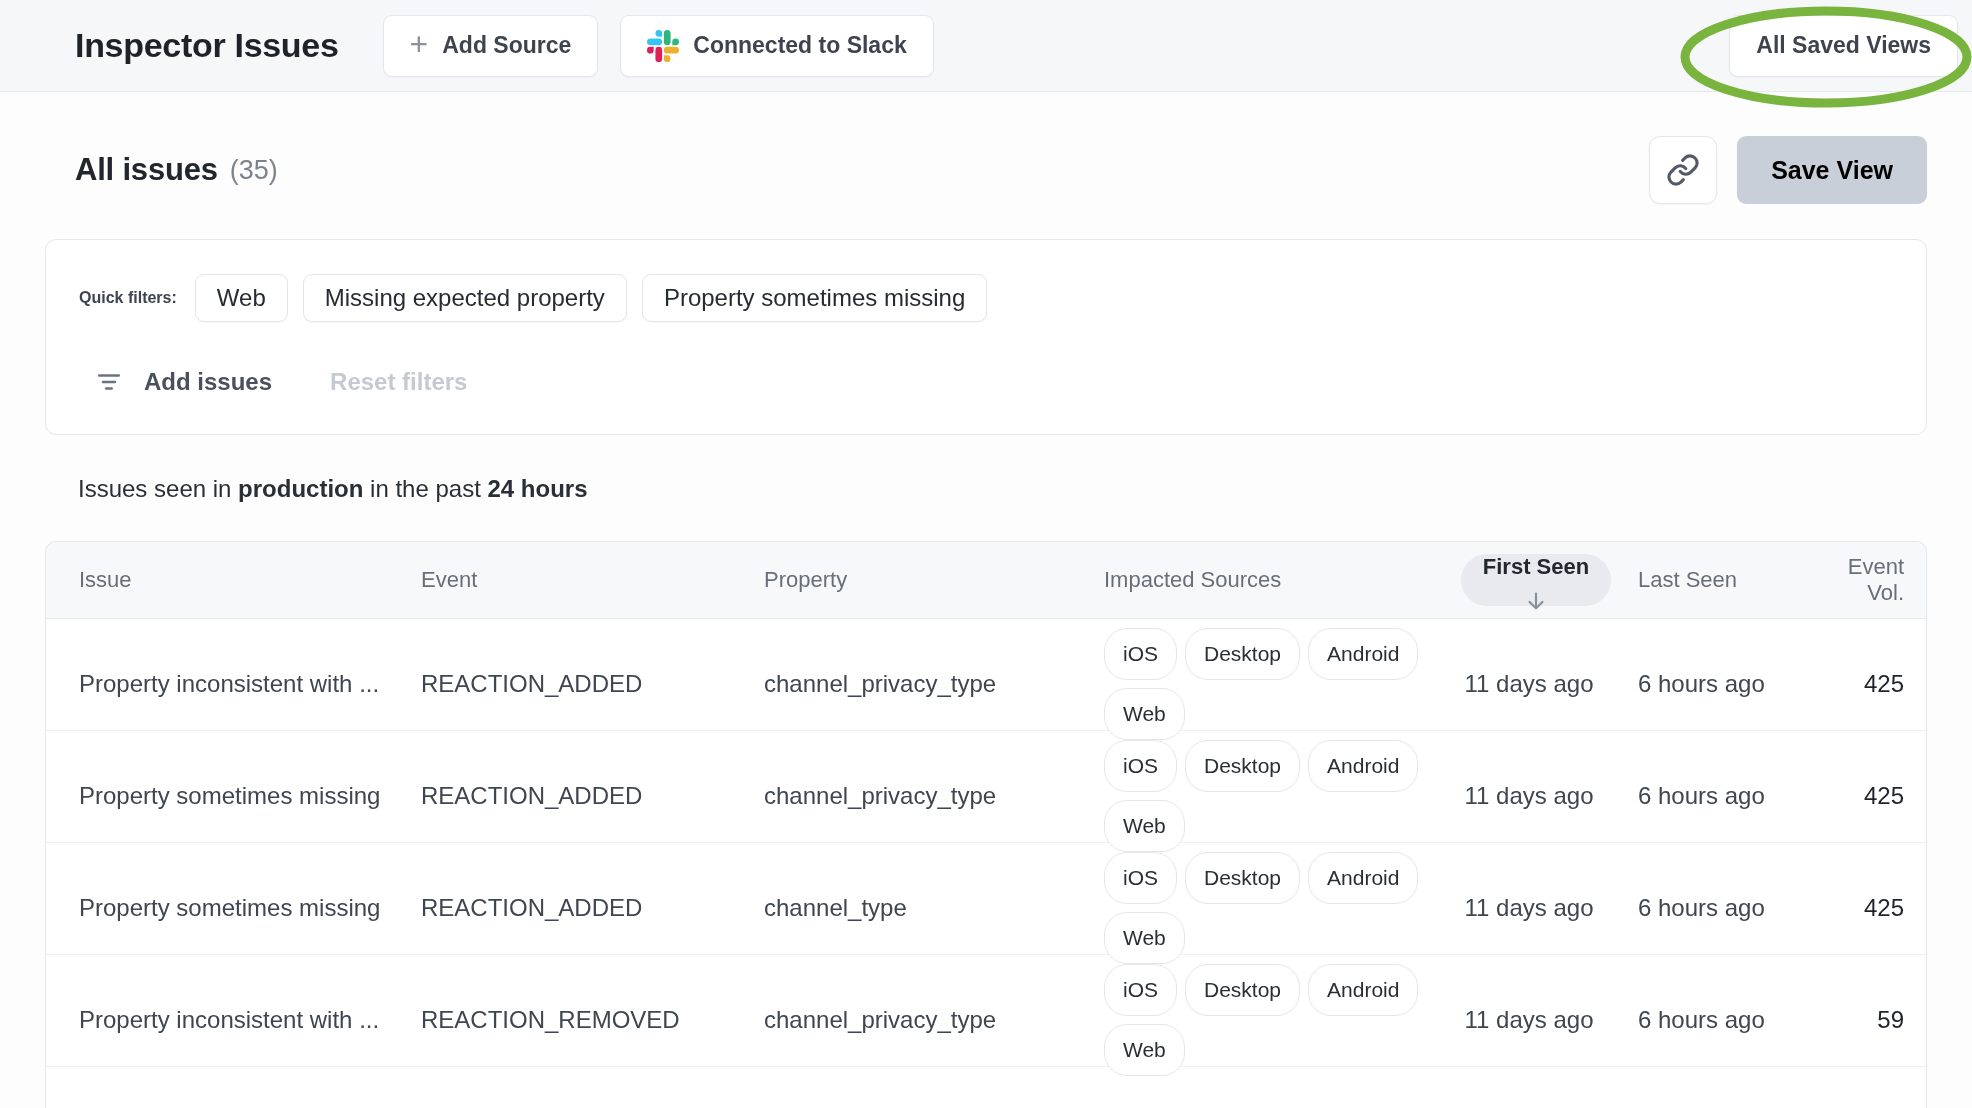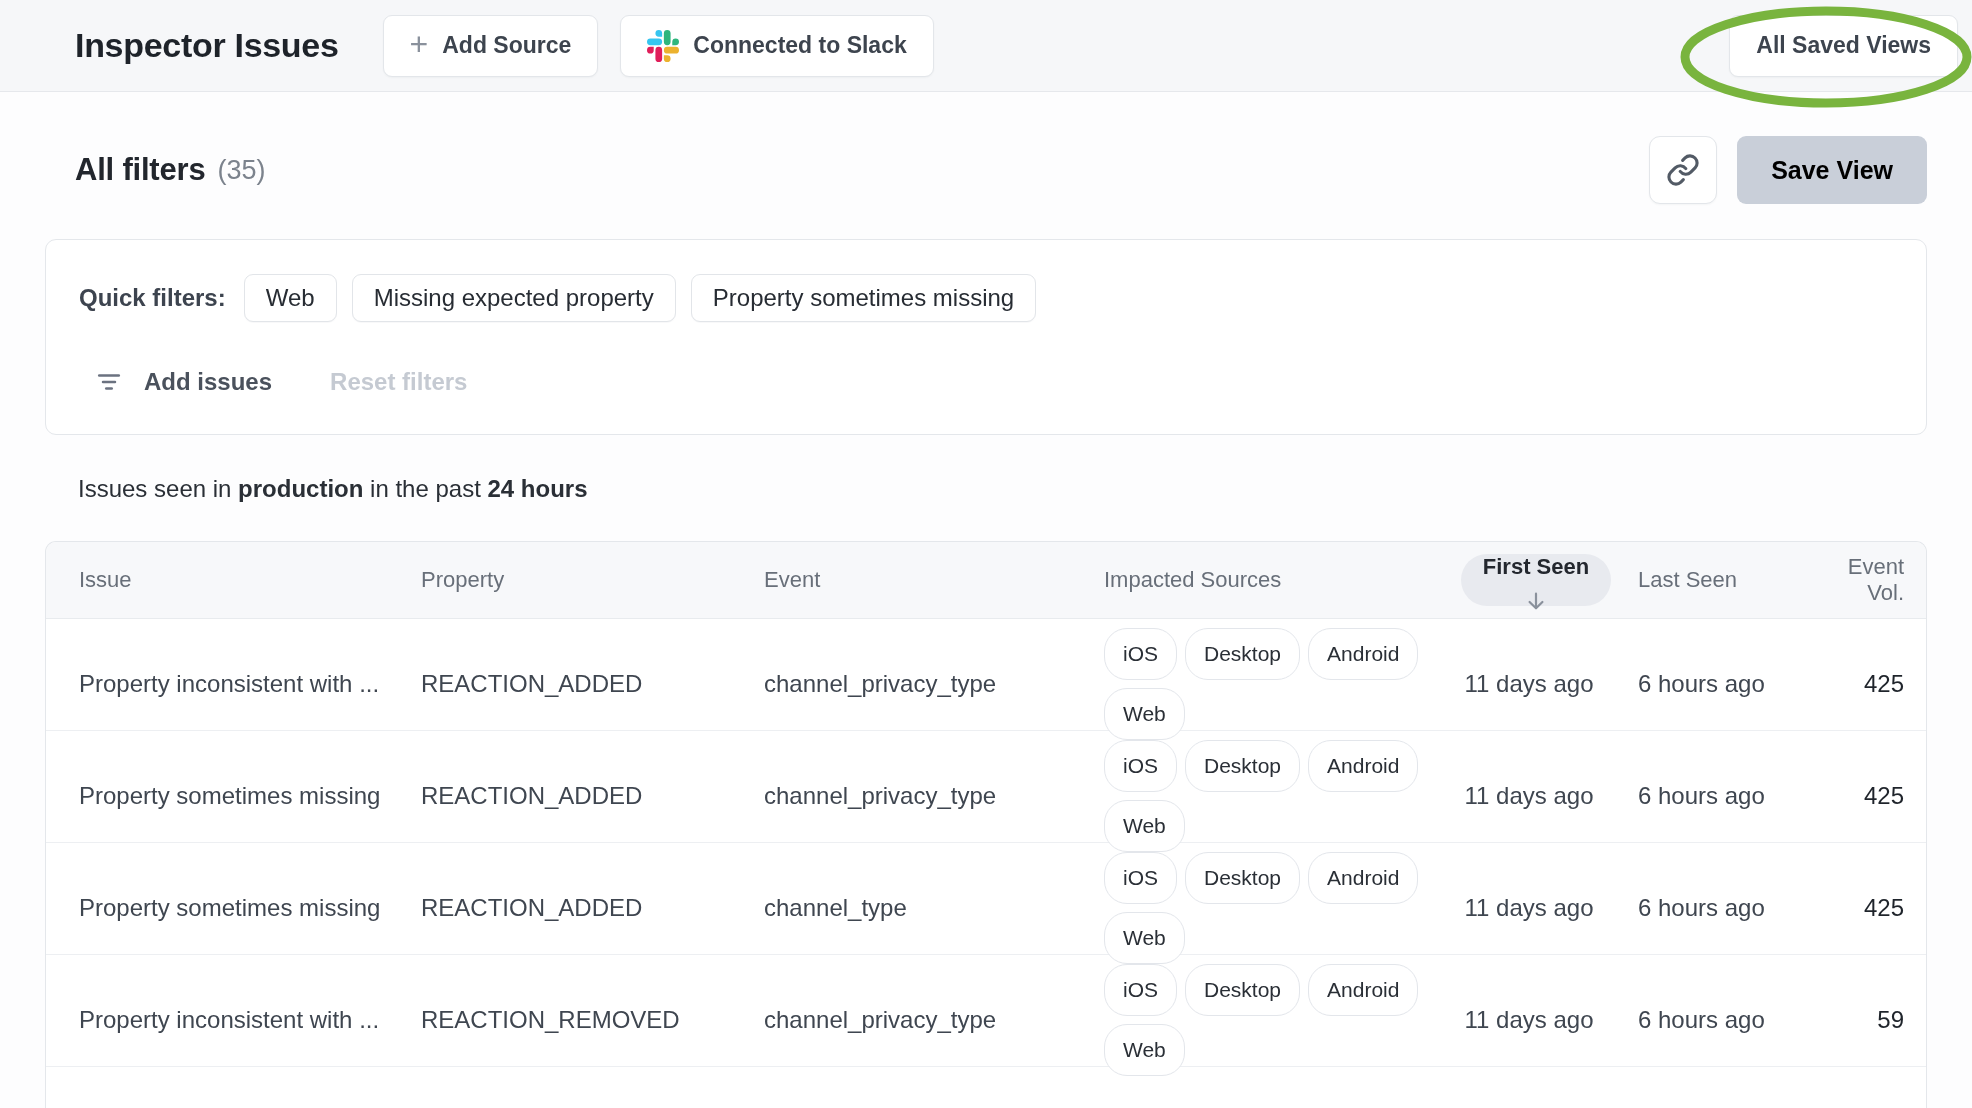--- a/index.html
+++ b/index.html
@@ -43,21 +43,21 @@
     height:68px; padding:0 34px; border:none; border-radius:9px; background:#c9cfd9;
     color:#000000; font-size:25px; font-weight:bold; display:flex; align-items:center; cursor:default;
   }
 
   
   .filters-card {
     margin-top:35px; background:#fff; border:1px solid #e4e7eb; border-radius:11px;
     padding:34px 33px 32px 33px;
   }
   .filters-row { display:flex; align-items:center; }
-  .filters-label { font-size:24px; font-weight:bold; color:#3d444f; margin-right:18px; }
+  .filters-label { font-size:16px; font-weight:bold; color:#3d444f; margin-right:18px; }
   .chip {
     height:48px; padding:0 21px; margin-right:15px; background:#fff;
     border:1px solid #e2e5e9; border-radius:9px; display:inline-flex; align-items:center;
     font-size:24px; color:#272c33; cursor:pointer; box-shadow:0 1px 1px rgba(30,40,60,.03);
   }
   .addfilter-row { display:flex; align-items:center; margin-top:40px; height:40px; }
   .add-filter { display:flex; align-items:center; gap:22px; font-size:24px; font-weight:bold; color:#4a515c; cursor:pointer; margin-left:17px; }
   .reset-filters { font-size:24px; font-weight:bold; color:#c5cad2; margin-left:58px; cursor:default; }
 
   
@@ -118,21 +118,21 @@
   </button>
 
   <svg class="annotation-svg" width="300" height="108">
     <ellipse cx="150" cy="53" rx="141" ry="46" fill="none" stroke="#79b43e" stroke-width="9"></ellipse>
   </svg>
 </header>
 
 <main class="content">
 
   <div class="heading-row">
-    <span class="section-title">All filters</span>
+    <span class="section-title">All issues</span>
     <span class="section-count">(35)</span>
     <div class="heading-actions">
       <button class="icon-btn">
         <span>
           <svg width="34" height="34" viewBox="0 0 24 24" fill="none" stroke="#525a65" stroke-width="2.2" stroke-linecap="round" stroke-linejoin="round">
             <path d="M10 13a5 5 0 0 0 7.54.54l3-3a5 5 0 0 0-7.07-7.07l-1.72 1.71"></path>
             <path d="M14 11a5 5 0 0 0-7.54-.54l-3 3a5 5 0 0 0 7.07 7.07l1.71-1.71"></path>
           </svg>
         </span>
       </button>
@@ -160,22 +160,22 @@
       </div>
       <div class="reset-filters">Reset filters</div>
     </div>
   </section>
 
   <p class="scope-line"><span>Issues seen in </span><b>production</b><span> in the past </span><b>24 hours</b></p>
 
   <section class="table-card">
     <div class="tgrid thead">
       <div class="th">Issue</div>
+      <div class="th">Event</div>
       <div class="th">Property</div>
-      <div class="th">Event</div>
       <div class="th">Impacted Sources</div>
       <div class="th th-first">
         <span class="th-sort">
           <span>First Seen</span>
           <span>
             <svg width="22" height="22" viewBox="0 0 24 24" fill="none" stroke="#8a919c" stroke-width="2.4" stroke-linecap="round" stroke-linejoin="round">
               <line x1="12" y1="4" x2="12" y2="19"></line>
                 <polyline points="5,13 12,20 19,13"></polyline>
             </svg>
           </span>

